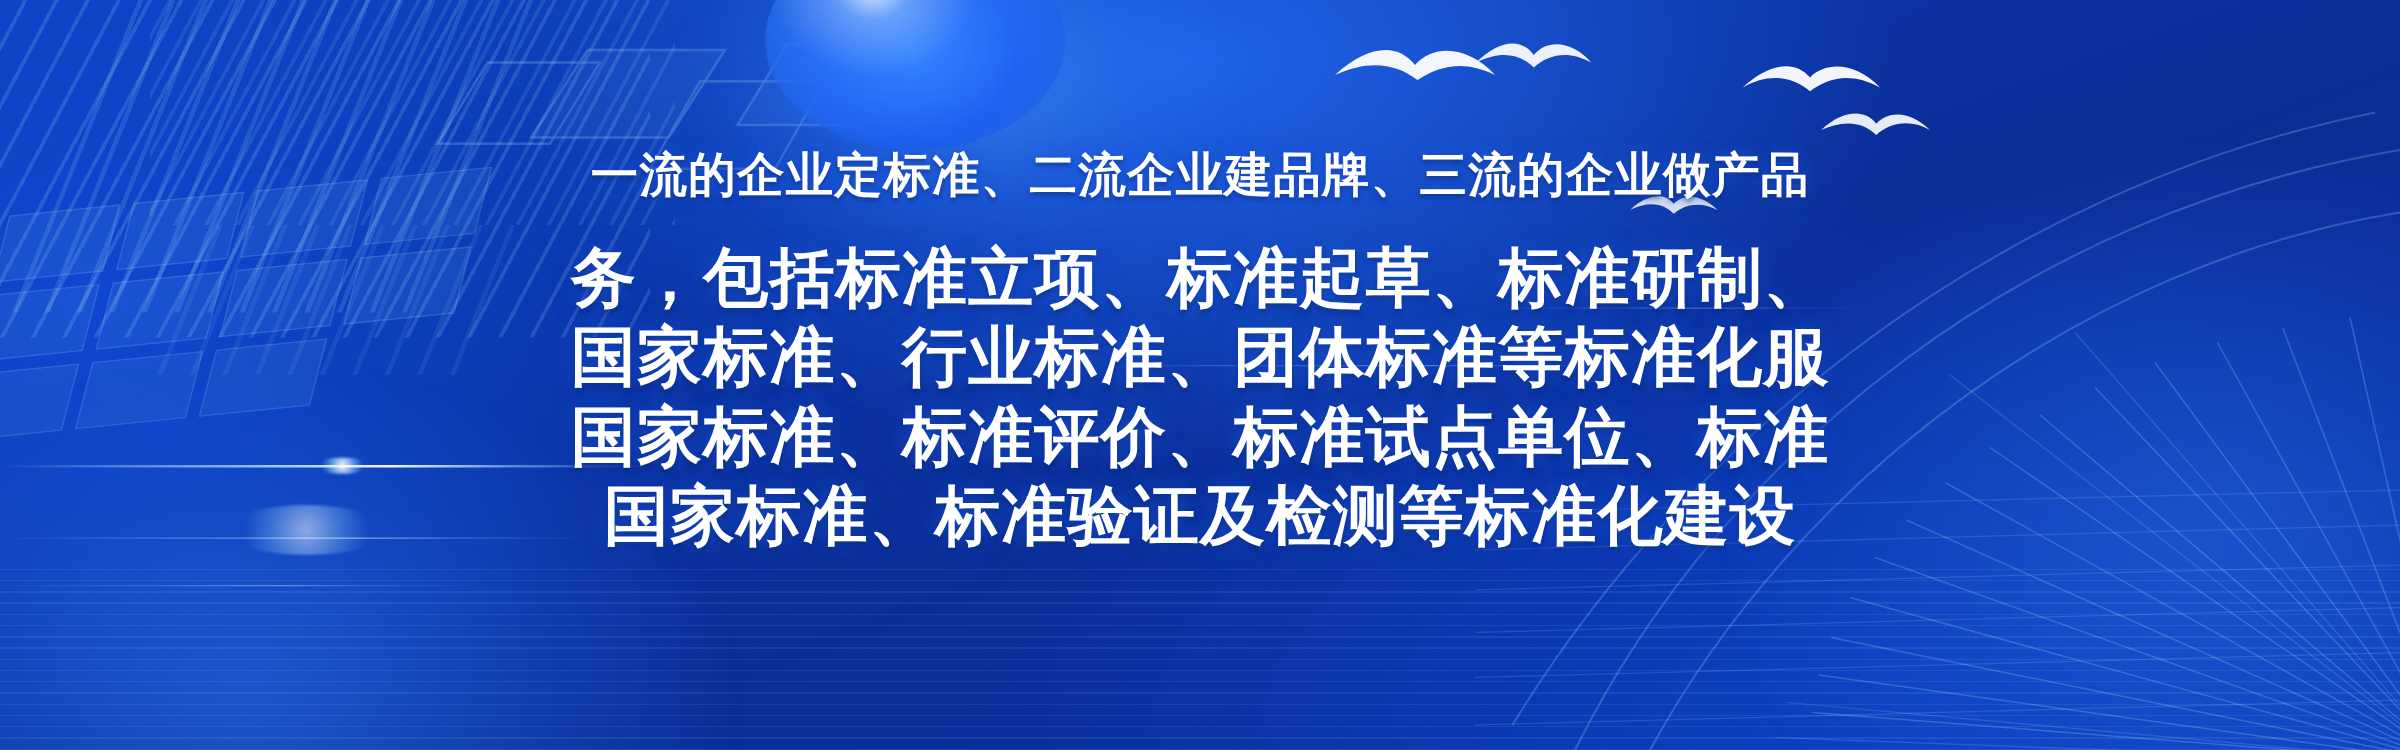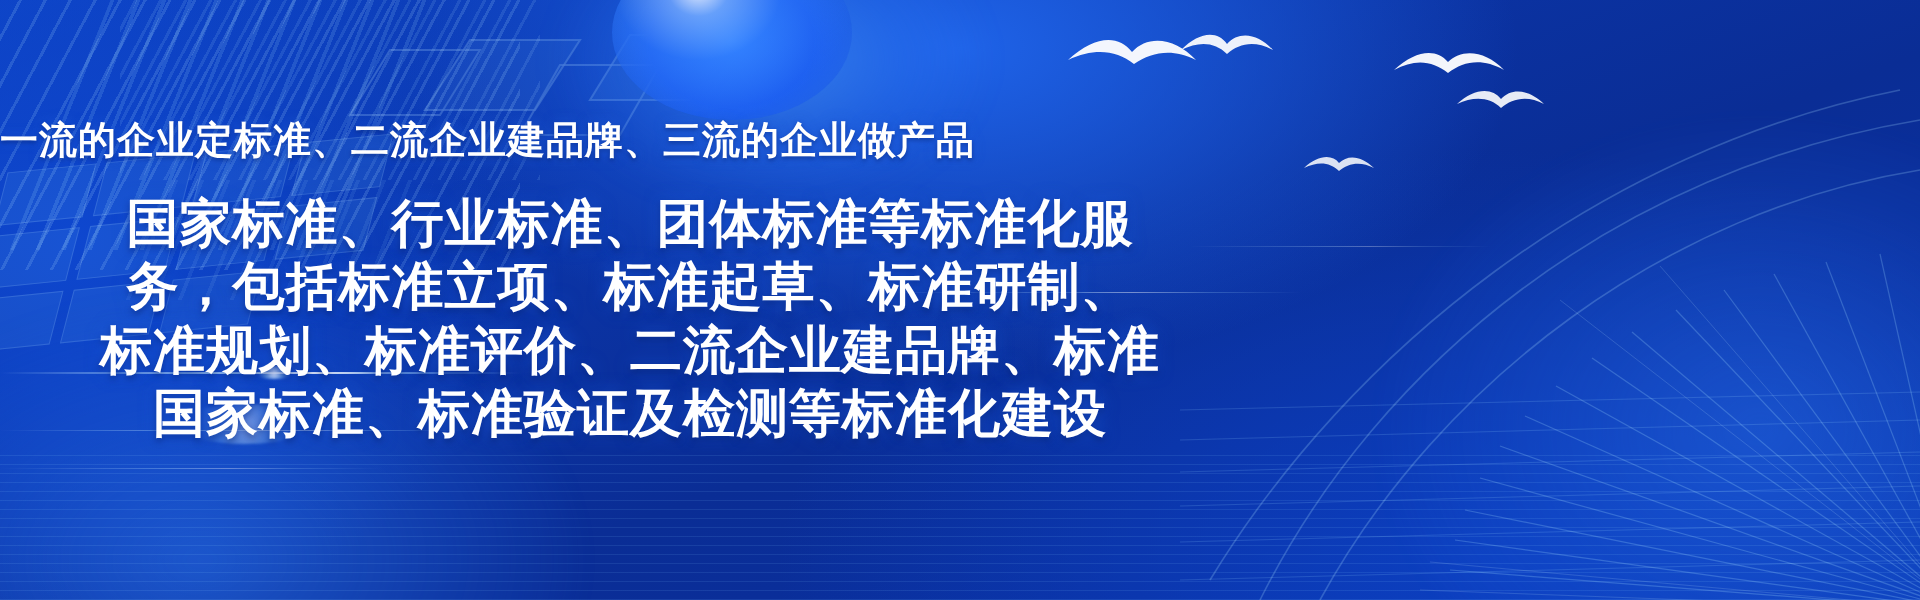--- a/index.html
+++ b/index.html
@@ -106,20 +106,21 @@
   }
 
   
   .birds { position:absolute; mix-blend-mode:screen; }
 
   
   .text-wrap {
     position:absolute;
     left:0; top:0; width:1920px; height:476px;
     display:flex; flex-direction:column;
+    align-items:center;
     z-index:40;
   }
   .headline {
     margin-top:115px;
     font-size:38px;
     font-weight:700;
     letter-spacing:1px;
     color:#ffffff;
     white-space:nowrap;
     text-shadow:0 0 12px rgba(30,90,220,.9), 0 2px 4px rgba(0,20,80,.55);
@@ -253,20 +254,20 @@
     <path d="M4 18 C 18 5, 32 4, 39 13 C 48 4, 62 6, 74 18 C 61 11, 48 13, 39 21 C 30 12, 18 11, 4 18 Z" fill="#ffffff" opacity=".85"></path>
   </svg>
 
   <div class="scanlines"></div>
 
   <div class="text-wrap">
 
     <div class="headline">一流的企业定标准、二流企业建品牌、三流的企业做产品</div>
 
     <div class="subhead">
+      <span class="ln">务，包括标准立项、标准起草、标准研制、</span>
       <span class="ln">国家标准、行业标准、团体标准等标准化服</span>
-      <span class="ln">务，包括标准立项、标准起草、标准研制、</span>
-      <span class="ln">标准规划、标准评价、二流企业建品牌、标准</span>
+      <span class="ln">国家标准、标准评价、标准试点单位、标准</span>
       <span class="ln">国家标准、标准验证及检测等标准化建设</span>
     </div>
 
   </div>
 </div>
 
 </body></html>

